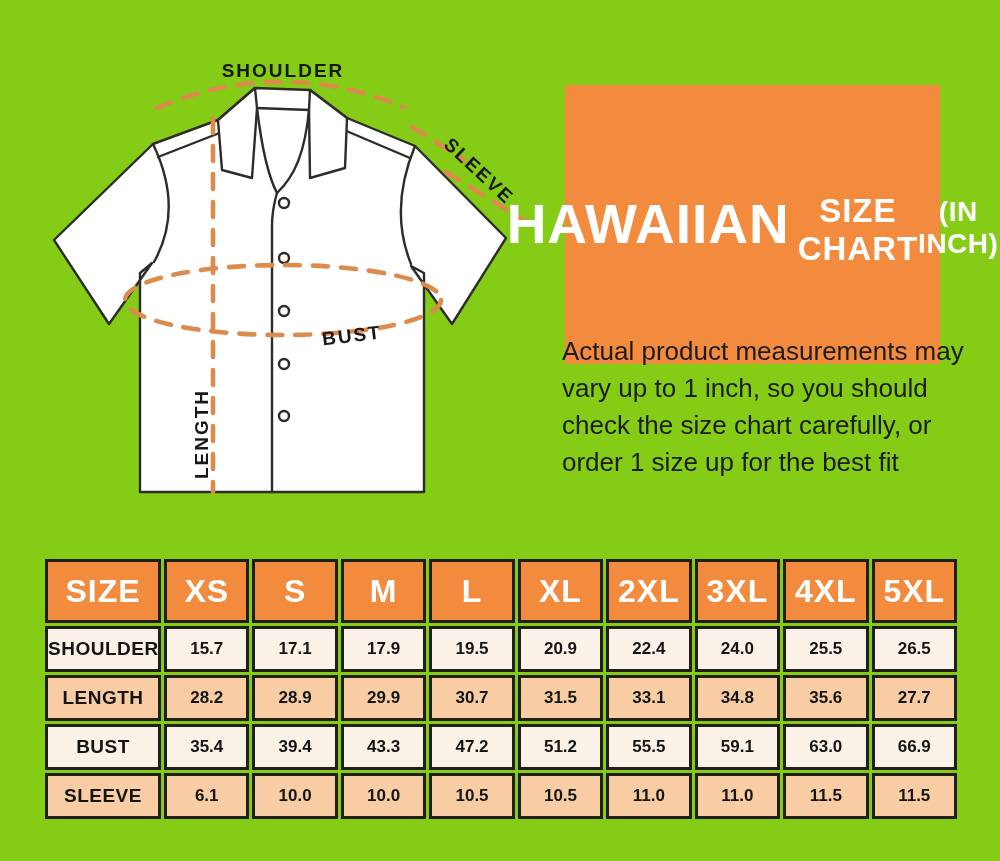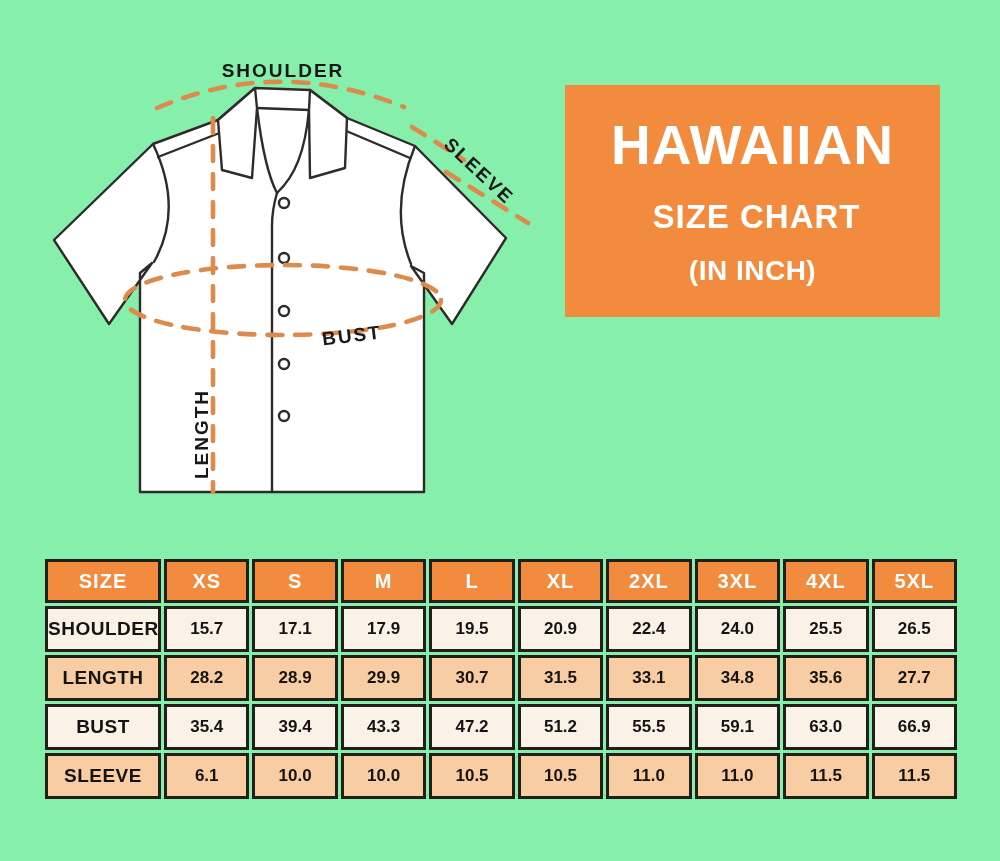--- a/index.html
+++ b/index.html
@@ -1,39 +1,38 @@
 <!DOCTYPE html>
 <html><head>
 <meta charset="utf-8">
 <style>
   * { margin: 0; padding: 0; box-sizing: border-box; }
   html, body { background: #d8d0cc; }
   .canvas {
     position: relative;
     width: 1000px;
     height: 861px;
-    background: #86efac;
+    background: #84cc16;
     font-family: "Liberation Sans", sans-serif;
     overflow: hidden;
   }
 
   
   .diagram-svg { position: absolute; left: 0; top: 0; }
   .shirt-line { fill: none; stroke: #2E2B28; stroke-width: 2.4; stroke-linejoin: round; stroke-linecap: round; }
   .shirt-fill { fill: #FFFFFF; stroke: #2E2B28; stroke-width: 2.4; stroke-linejoin: round; }
   .dash { fill: none; stroke: #DD8B4D; stroke-width: 4.6; stroke-dasharray: 15 13; stroke-linecap: round; }
   .measure-label { font-family: "Liberation Sans", sans-serif; font-weight: bold; font-size: 19px; fill: #181818; letter-spacing: 2px; }
 
   
   .title-box {
-    position: absolute; left: 565px; top: 85px; width: 375px; height: 232px;
+    position: absolute; left: 565px; top: 85px; width: 375px; height: 279px;
     background: #F28B3E; color: #FFFFFF;
-    display: flex; flex-direction: column; align-items: center; justify-content: center;
+    display: flex; flex-direction: row; align-items: center; justify-content: center;
     text-align: center;
-    gap: 12px;
   }
   .title-main { font-size: 55px; font-weight: bold; line-height: 59px; letter-spacing: 1px; }
   .title-sub  { font-size: 33px; font-weight: bold; margin-top: 11px; letter-spacing: 1px; margin-left: 8px; }
   .title-unit { font-size: 28px; font-weight: bold; margin-top: 7px; letter-spacing: 0.5px; }
 
   
   .note {
     position: absolute; left: 562px; top: 333px; width: 412px;
     font-size: 26px; line-height: 37px; color: #1C1C1C;
   }
@@ -44,22 +43,22 @@
     border-collapse: separate; border-spacing: 3px;
     table-layout: fixed;
   }
   .size-table th, .size-table td {
     border: 3px solid #221F1B;
     text-align: center; vertical-align: middle;
     padding: 0;
   }
   .size-table th {
     background: #F28B3E; color: #FFFFFF;
-    font-size: 20px; font-weight: bold; letter-spacing: 1px;
-    height: 44px;
+    font-size: 32px; font-weight: bold; letter-spacing: 1px;
+    height: 64px;
   }
   .size-table td { height: 46px; font-weight: bold; color: #141414; }
   .row-label { font-size: 19px; letter-spacing: 0.5px; }
   .cell-val  { font-size: 17px; }
   tr.row-light td { background: #FAF1E7; }
   tr.row-peach td { background: #F8CDA3; }
 </style>
 </head>
 <body>
 
@@ -104,20 +103,21 @@
     <text class="measure-label" x="352" y="342" text-anchor="middle" transform="rotate(-7 352 336)">BUST</text>
     <text class="measure-label" x="201" y="441" text-anchor="middle" transform="rotate(-90 201 434)">LENGTH</text>
   </svg>
 
   <div class="title-box">
     <div class="title-main">HAWAIIAN</div>
     <div class="title-sub">SIZE CHART</div>
     <div class="title-unit">(IN INCH)</div>
   </div>
 
+  <div class="note">Actual product measurements may vary up to 1 inch, so you should check the size chart carefully, or order 1 size up for the best fit</div>
 
   <table class="size-table">
     <colgroup>
       <col style="width:116px">
       <col>
         <col>
         <col>
         <col>
         <col>
         <col>

